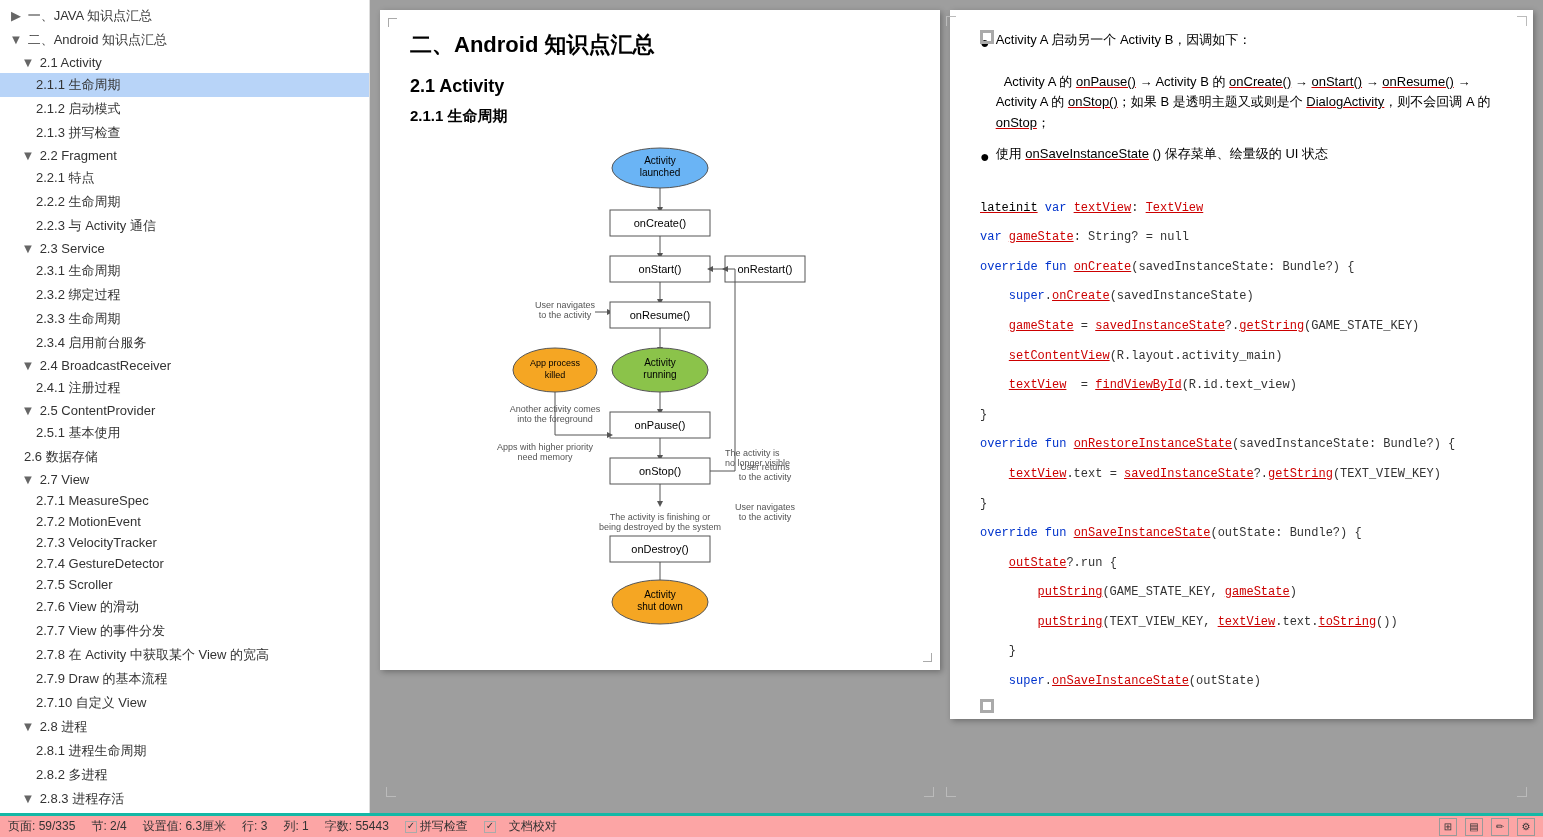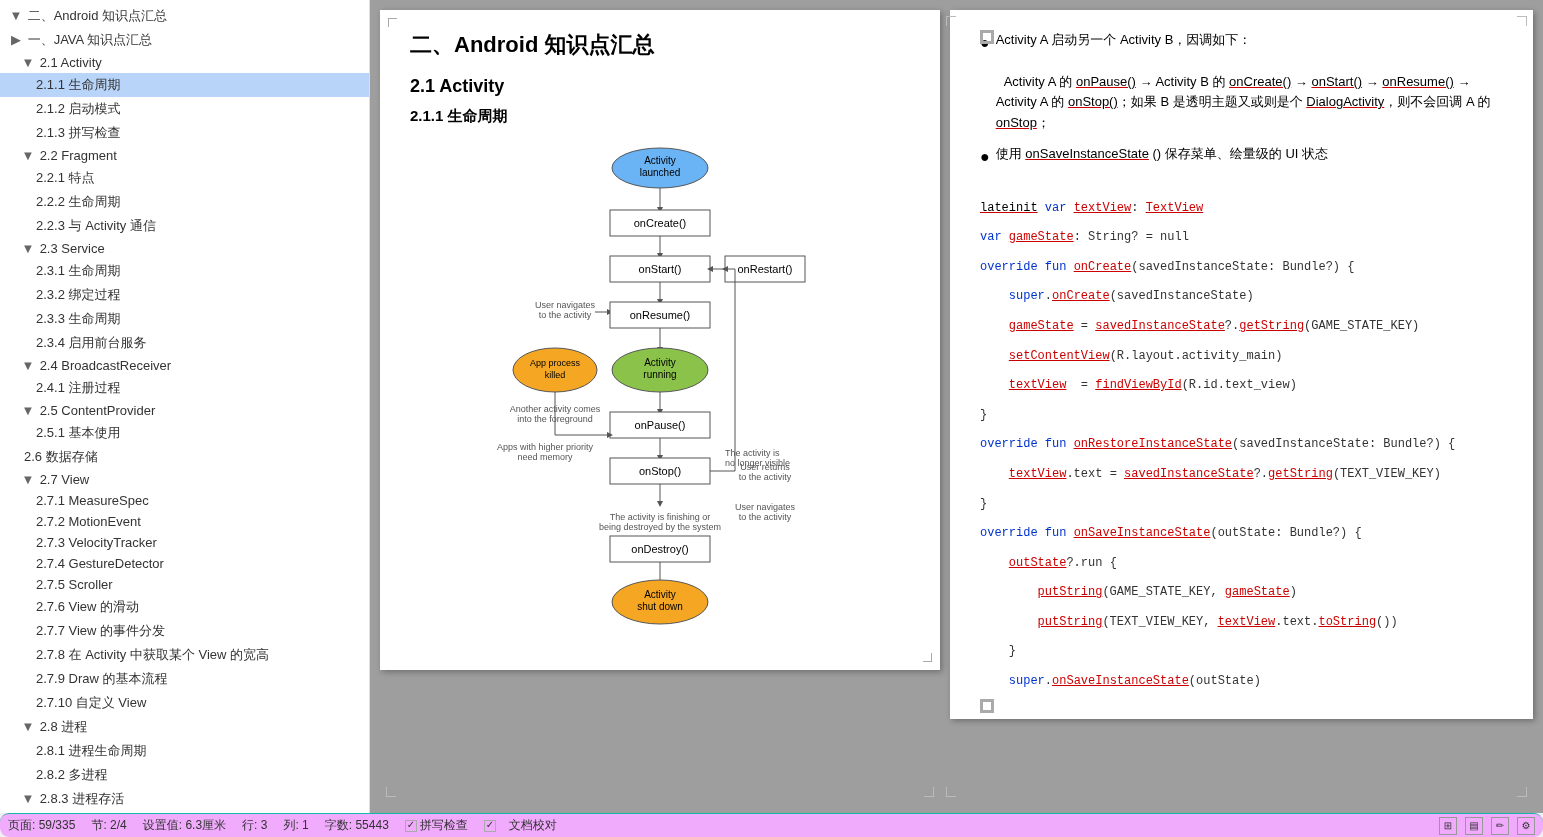--- a/index.html
+++ b/index.html
@@ -29,21 +29,21 @@
     .page-left::after { bottom: 8px; right: 8px; border-width: 0 1px 1px 0; }
     
     .h1-title { font-size: 22px; font-weight: bold; margin-bottom: 16px; color: #000; }
     .h2-title { font-size: 18px; font-weight: bold; margin-bottom: 10px; color: #000; margin-top: 8px; }
     .h3-title { font-size: 15px; font-weight: bold; margin-bottom: 14px; color: #000; }
     
     
     .flowchart-container { display: flex; justify-content: center; margin: 10px 0; }
     
     
-    .status-bar { height: 24px; background: #f0abfc; border-top: 1px solid #14b8a6; display: flex; align-items: center; padding: 0 8px; font-size: 12px; color: #333; gap: 16px; flex-shrink: 0; border-radius: 9px; }
+    .status-bar { height: 24px; background: #fca5a5; border-top: 3px solid #14b8a6; display: flex; align-items: center; padding: 0 8px; font-size: 12px; color: #333; gap: 16px; flex-shrink: 0; }
     .status-checkbox { width: 12px; height: 12px; border: 1px solid #aaa; display: inline-block; position: relative; }
     .status-checkbox.checked::after { content: '✓'; position: absolute; top: -2px; left: 1px; font-size: 10px; color: #333; }
     .status-right { margin-left: auto; display: flex; gap: 8px; }
     .status-icon { width: 18px; height: 18px; border: 1px solid #999; display: inline-flex; align-items: center; justify-content: center; font-size: 10px; cursor: pointer; }
     
     
     .code-section { font-family: 'Courier New', monospace; font-size: 12px; line-height: 1.7; color: #333; }
     .code-line { white-space: pre; }
     .bullet-point { display: flex; gap: 6px; margin-bottom: 10px; font-size: 13px; line-height: 1.6; }
     .bullet-dot { flex-shrink: 0; font-size: 16px; }
@@ -61,27 +61,27 @@
     .page-wrapper { position: relative; }
   </style>
 </head>
 <body>
 
 <div class="main-container">
 
   <div class="sidebar">
 
     <div class="sidebar-item level1">
-      <span class="sidebar-toggle">▼</span>
-      <span>二、Android 知识点汇总</span>
-    </div>
-
-    <div class="sidebar-item level1">
       <span class="sidebar-toggle">▶</span>
       <span>一、JAVA 知识点汇总</span>
+    </div>
+
+    <div class="sidebar-item level1">
+      <span class="sidebar-toggle">▼</span>
+      <span>二、Android 知识点汇总</span>
     </div>
 
     <div class="sidebar-item level2">
       <span class="sidebar-toggle">▼</span>
       <span>2.1 Activity</span>
     </div>
     <div class="sidebar-item level3 active">
       <span>2.1.1 生命周期</span>
     </div>
     <div class="sidebar-item level3">

